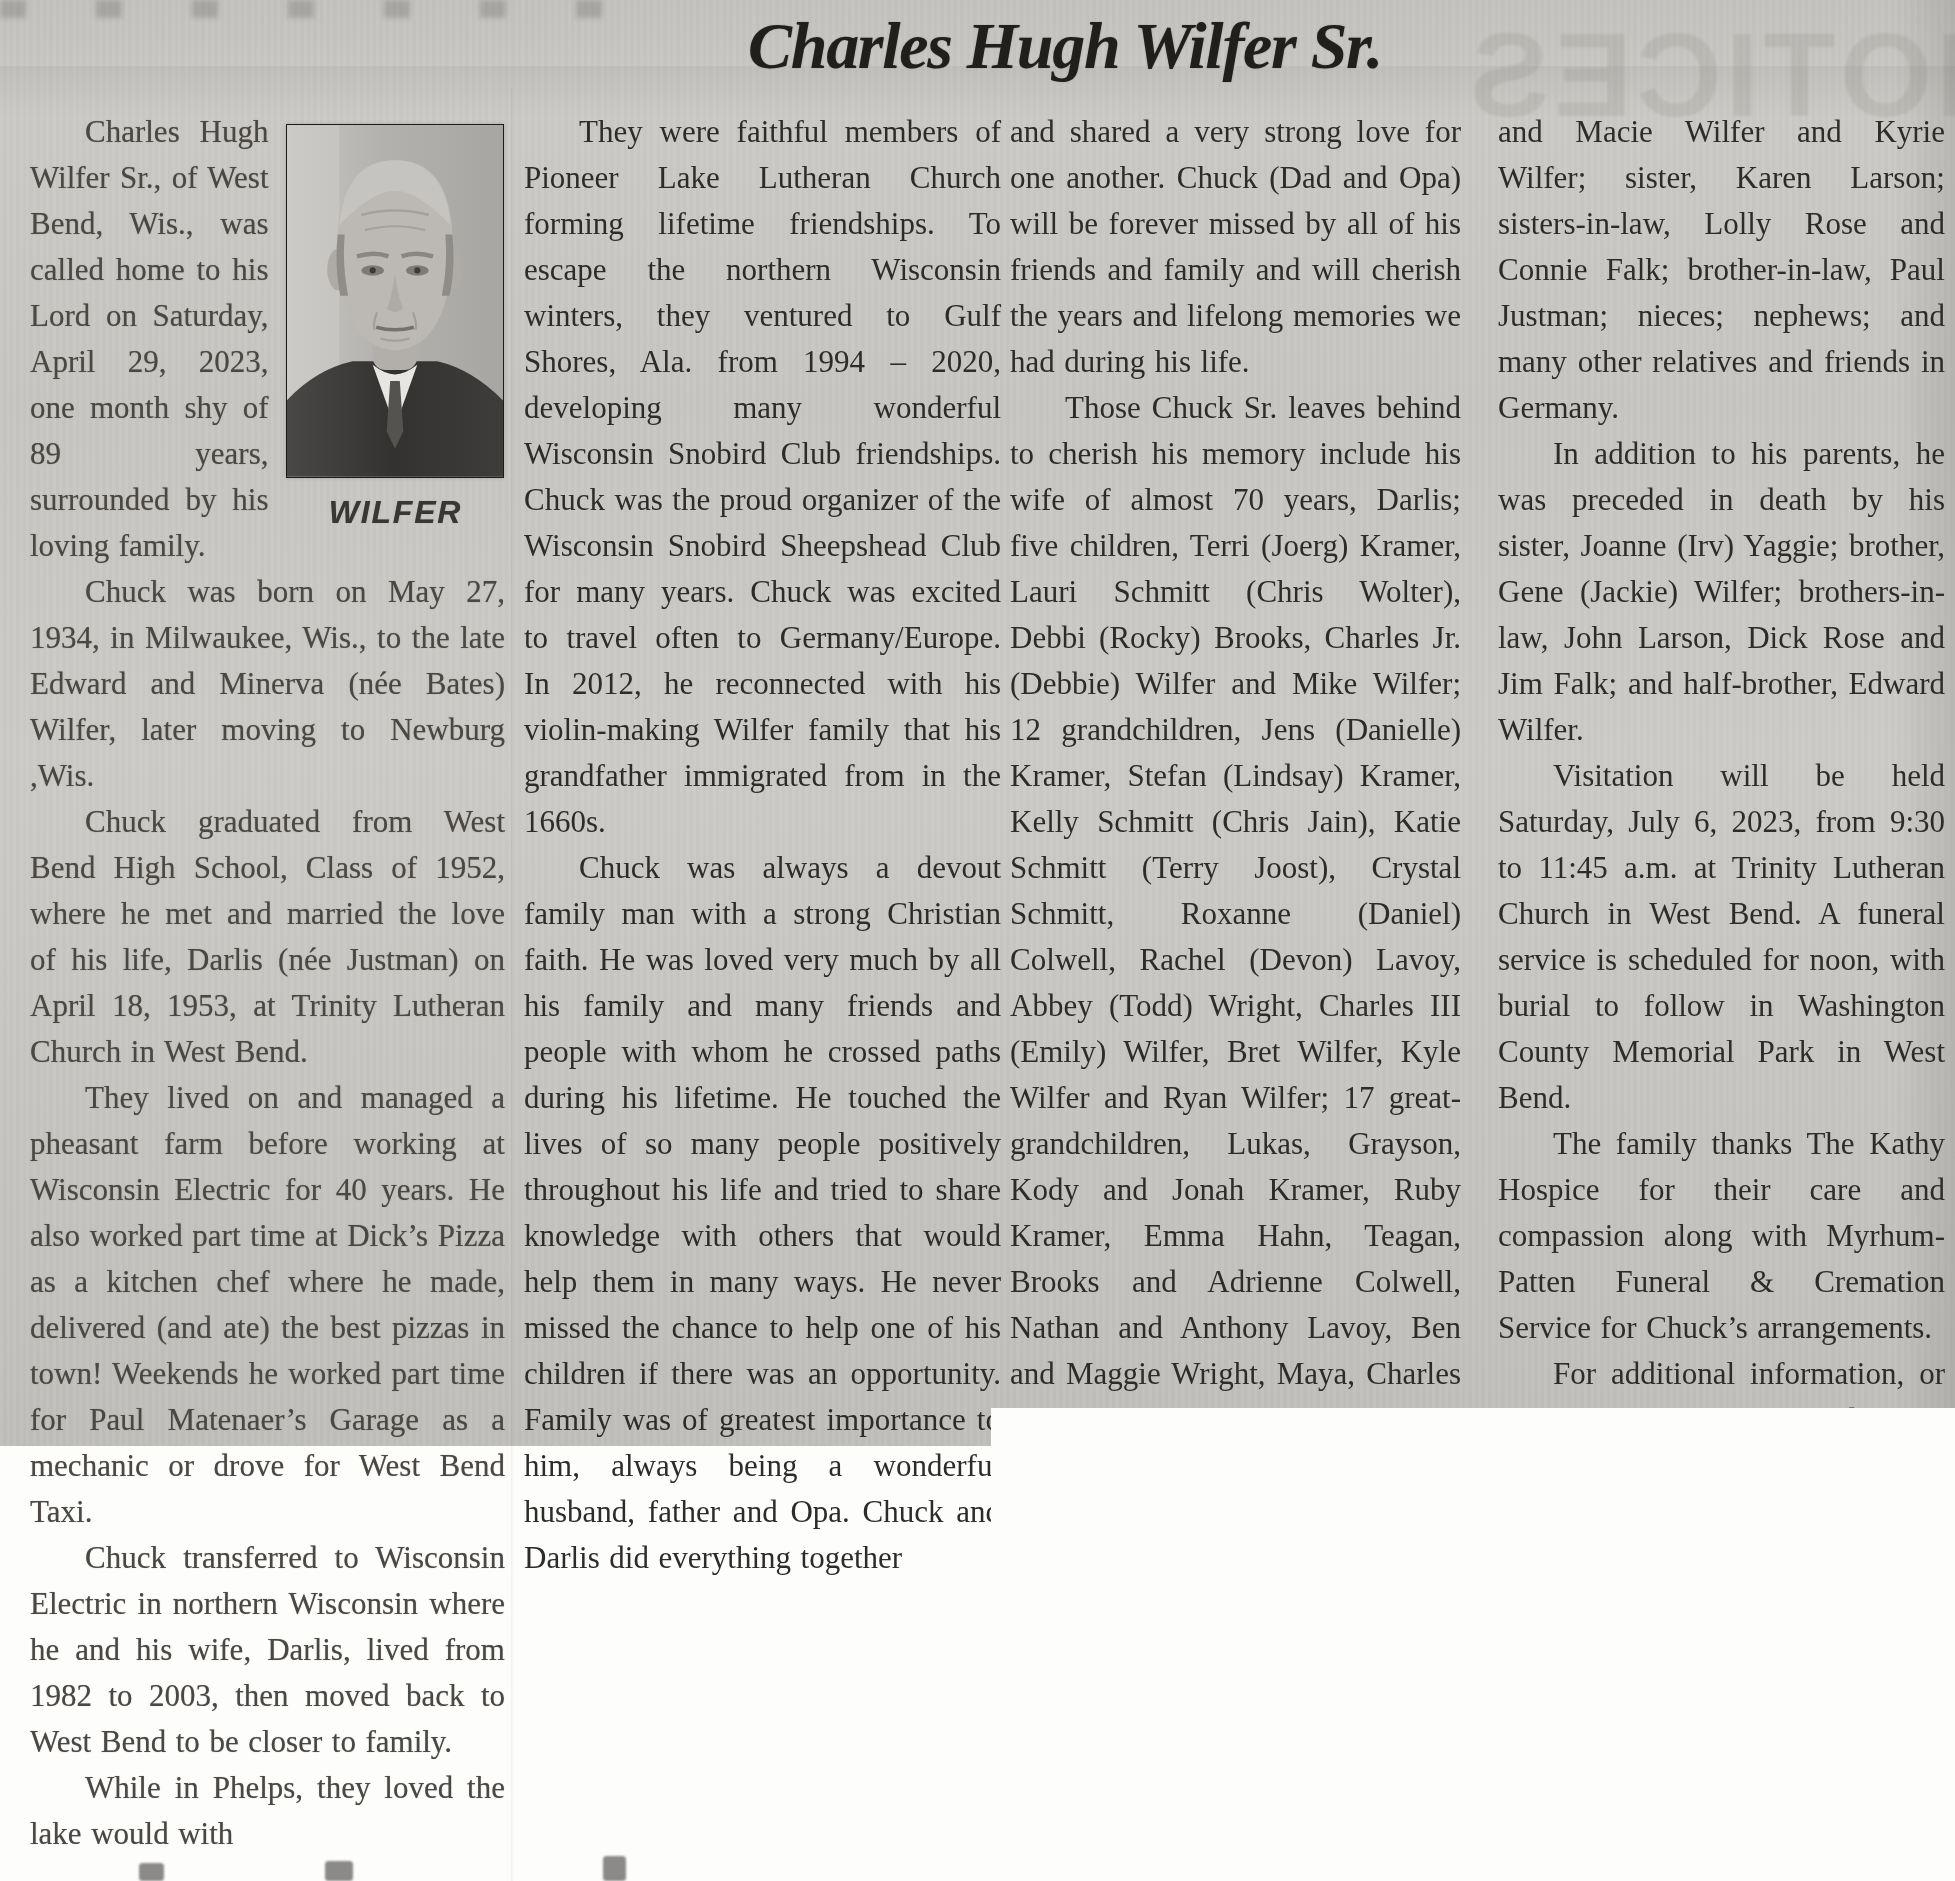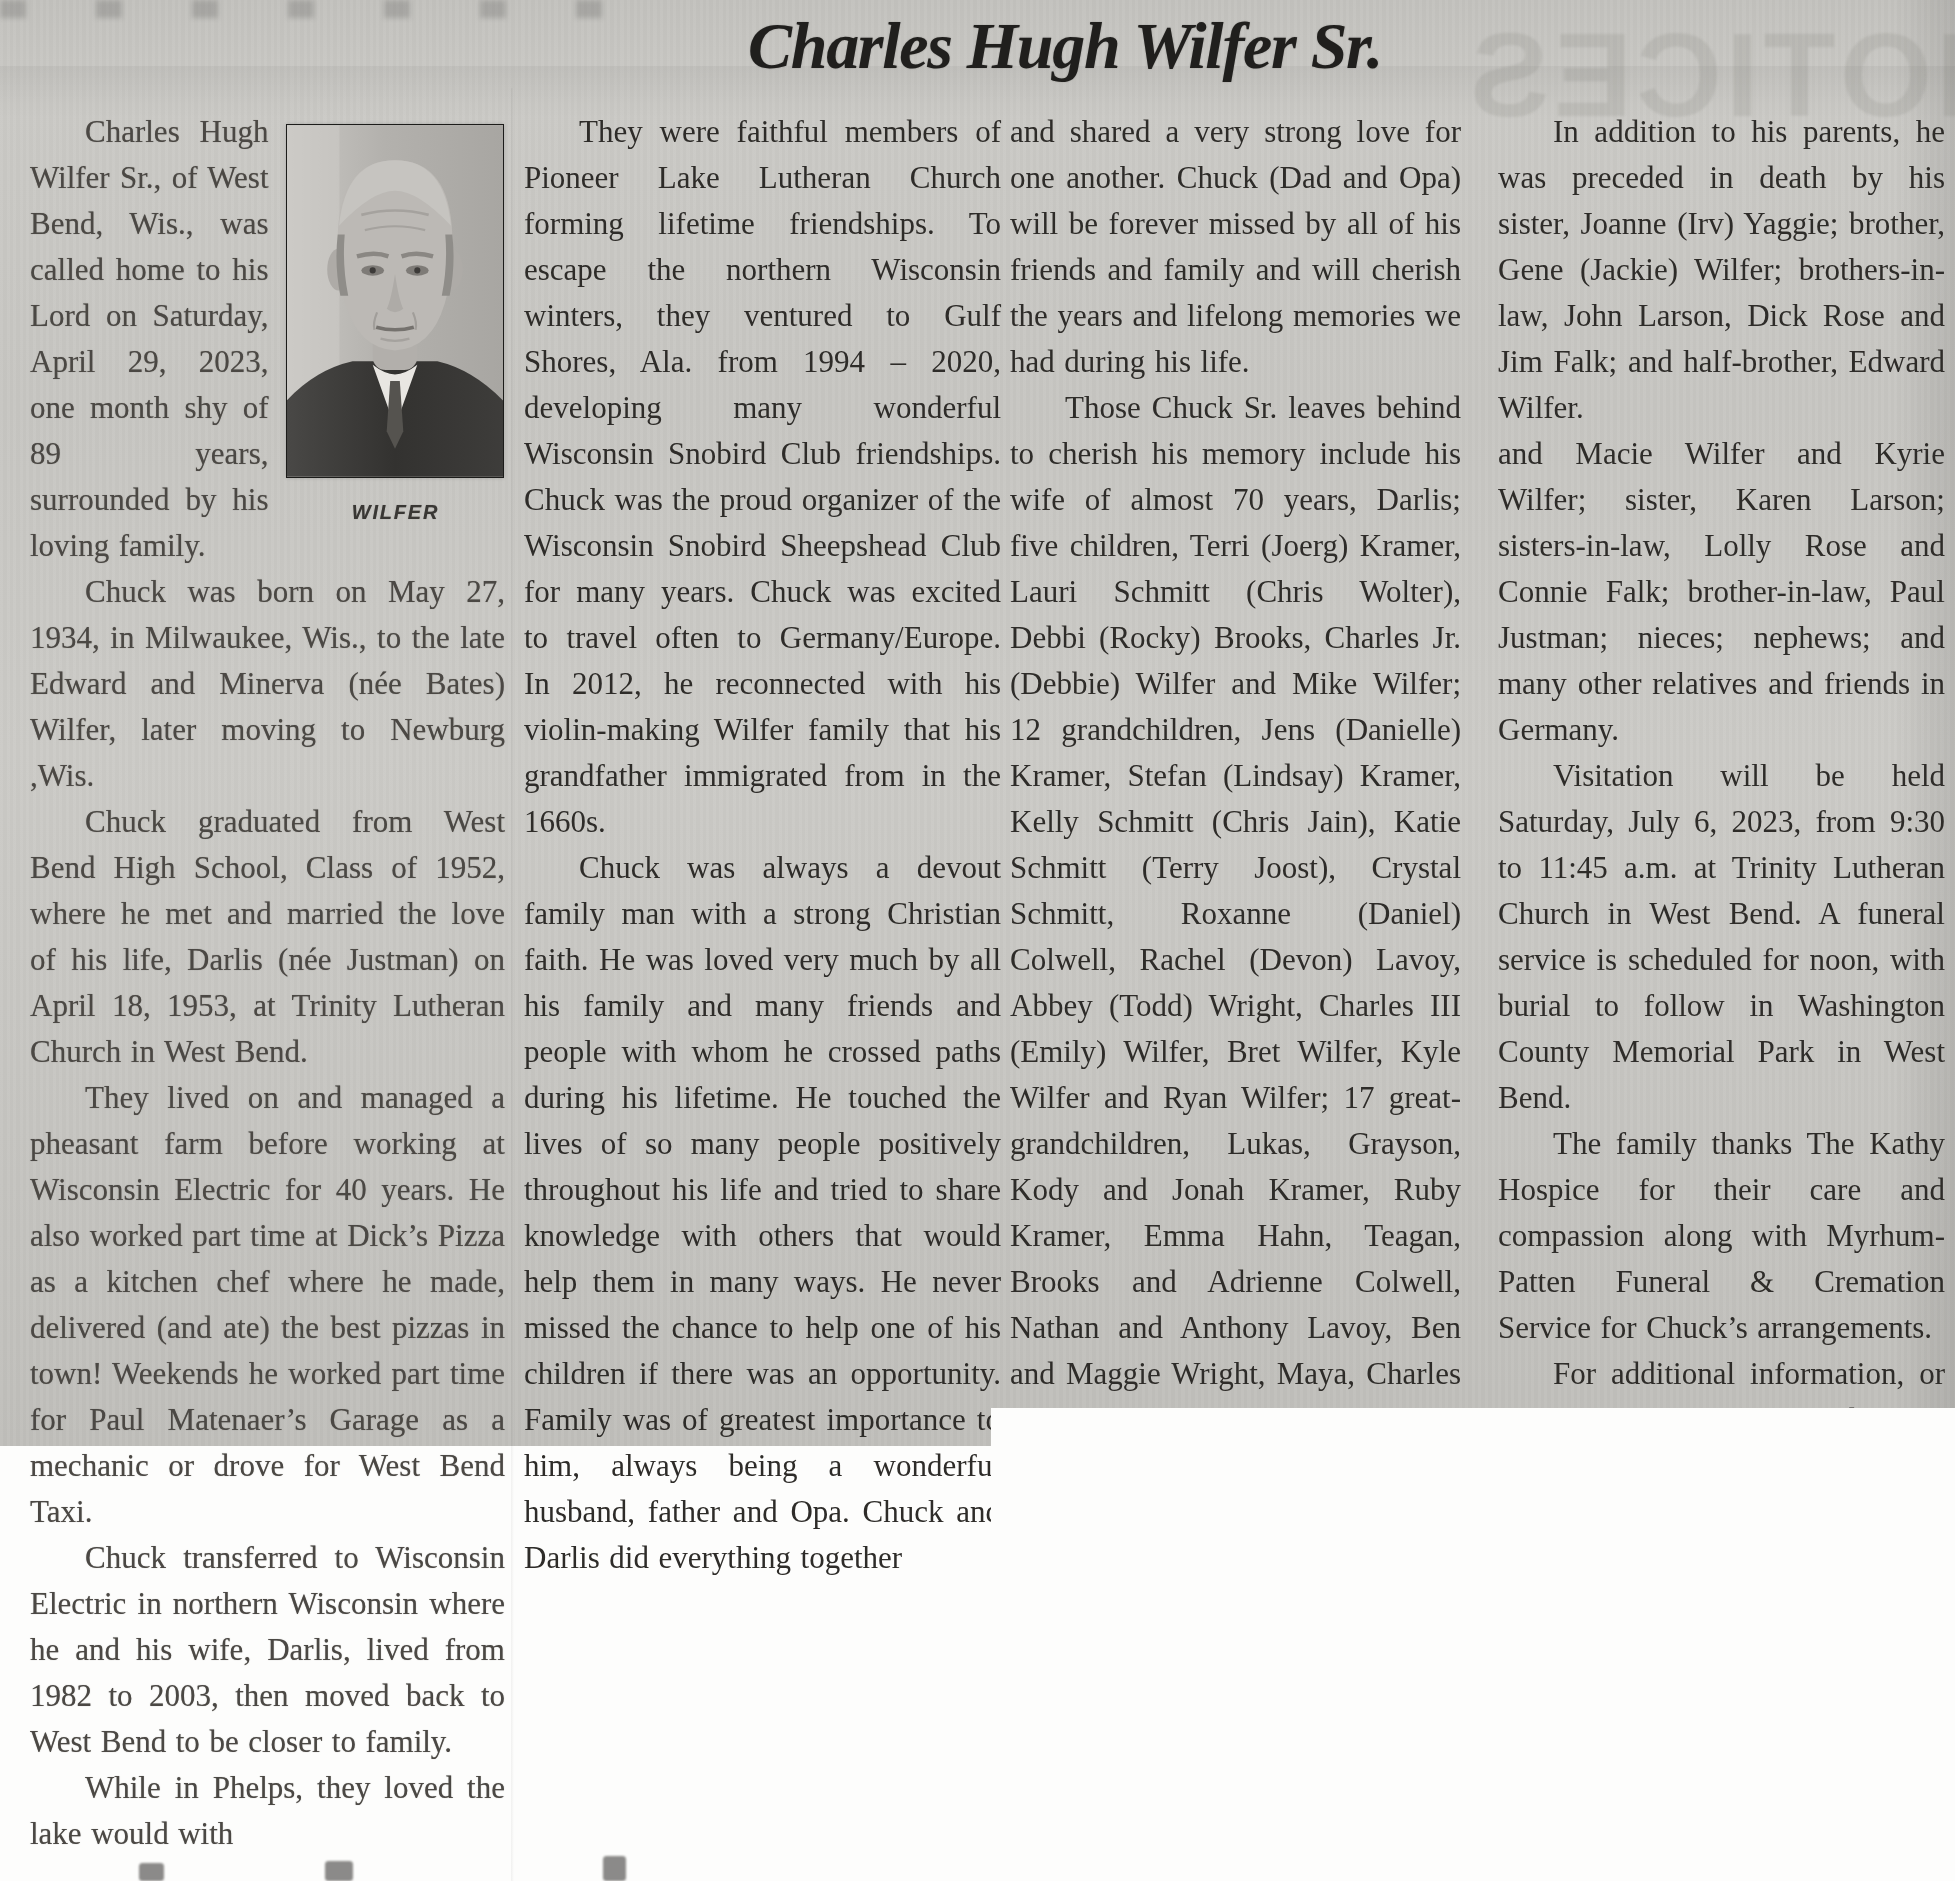--- a/index.html
+++ b/index.html
@@ -71,21 +71,21 @@
     width: 216px; height: 352px;
     border: 1.3px solid #1c1c1a;
     background: #bab8b4;
     box-shadow: 0 0 3.5px rgba(0,0,0,0.18);
   }
   .photo-frame svg { display: block; }
   .photo-caption {
     display: block; margin-top: 11.4px;
     font-family: "Liberation Sans", sans-serif;
     font-style: italic; font-weight: 600;
-    font-size: 20px; letter-spacing: 1.8px;
+    font-size: 32px; letter-spacing: 1.8px;
     color: #393734; text-indent: 0;
   }
   .footer-row {
     display: flex; justify-content: space-between; align-items: baseline;
     padding-left: 129px; margin-top: 7px;
   }
   .paid-label {
     font-family: "Liberation Sans", sans-serif;
     font-weight: bold; font-size: 20.6px; letter-spacing: 0.4px;
     color: #34322f;
@@ -196,22 +196,22 @@
     <p class="para indent">They were faithful members of Pioneer Lake Lutheran Church forming lifetime friendships. To escape the northern Wisconsin winters, they ventured to Gulf Shores, Ala. from 1994 – 2020, developing many wonderful Wisconsin Snobird Club friendships. Chuck was the proud organizer of the Wisconsin Snobird Sheepshead Club for many years. Chuck was excited to travel often to Germany/Europe. In 2012, he reconnected with his violin-making Wilfer family that his grandfather immigrated from in the 1660s.</p>
     <p class="para indent">Chuck was always a devout family man with a strong Christian faith. He was loved very much by all his family and many friends and people with whom he crossed paths during his lifetime. He touched the lives of so many people positively throughout his life and tried to share knowledge with others that would help them in many ways. He never missed the chance to help one of his children if there was an opportunity. Family was of greatest importance to him, always being a wonderful husband, father and Opa. Chuck and Darlis did everything together</p>
   </div>
 
   <div class="col col3">
     <p class="para">and shared a very strong love for one another. Chuck (Dad and Opa) will be forever missed by all of his friends and family and will cherish the years and lifelong memories we had during his life.</p>
     <p class="para indent">Those Chuck Sr. leaves behind to cherish his memory include his wife of almost 70 years, Darlis; five children, Terri (Joerg) Kramer, Lauri Schmitt (Chris Wolter), Debbi (Rocky) Brooks, Charles Jr. (Debbie) Wilfer and Mike Wilfer; 12 grandchildren, Jens (Danielle) Kramer, Stefan (Lindsay) Kramer, Kelly Schmitt (Chris Jain), Katie Schmitt (Terry Joost), Crystal Schmitt, Roxanne (Daniel) Colwell, Rachel (Devon) Lavoy, Abbey (Todd) Wright, Charles III (Emily) Wilfer, Bret Wilfer, Kyle Wilfer and Ryan Wilfer; 17 great-grandchildren, Lukas, Grayson, Kody and Jonah Kramer, Ruby Kramer, Emma Hahn, Teagan, Brooks and Adrienne Colwell, Nathan and Anthony Lavoy, Ben and Maggie Wright, Maya, Charles IV</p>
   </div>
 
   <div class="col col4">
+    <p class="para">and Macie Wilfer and Kyrie Wilfer; sister, Karen Larson; sisters-in-law, Lolly Rose and Connie Falk; brother-in-law, Paul Justman; nieces; nephews; and many other relatives and friends in Germany.</p>
     <p class="para indent">In addition to his parents, he was preceded in death by his sister, Joanne (Irv) Yaggie; brother, Gene (Jackie) Wilfer; brothers-in-law, John Larson, Dick Rose and Jim Falk; and half-brother, Edward Wilfer.</p>
-    <p class="para">and Macie Wilfer and Kyrie Wilfer; sister, Karen Larson; sisters-in-law, Lolly Rose and Connie Falk; brother-in-law, Paul Justman; nieces; nephews; and many other relatives and friends in Germany.</p>
     <p class="para indent">Visitation will be held Saturday, July 6, 2023, from 9:30 to 11:45 a.m. at Trinity Lutheran Church in West Bend. A funeral service is scheduled for noon, with burial to follow in Washington County Memorial Park in West Bend.</p>
     <p class="para indent">The family thanks The Kathy Hospice for their care and compassion along with Myrhum-Patten Funeral &amp; Cremation Service for Chuck’s arrangements.</p>
     <p class="para indent">For additional information, or to leave an online condolence, please visit www.myrhum-patten.com.</p>
     <div class="footer-row">
       <span class="paid-label">PAID OBITUARY</span>
       <span class="footer-num">1544</span>
     </div>
   </div>
 
   <div class="cutout"></div>

